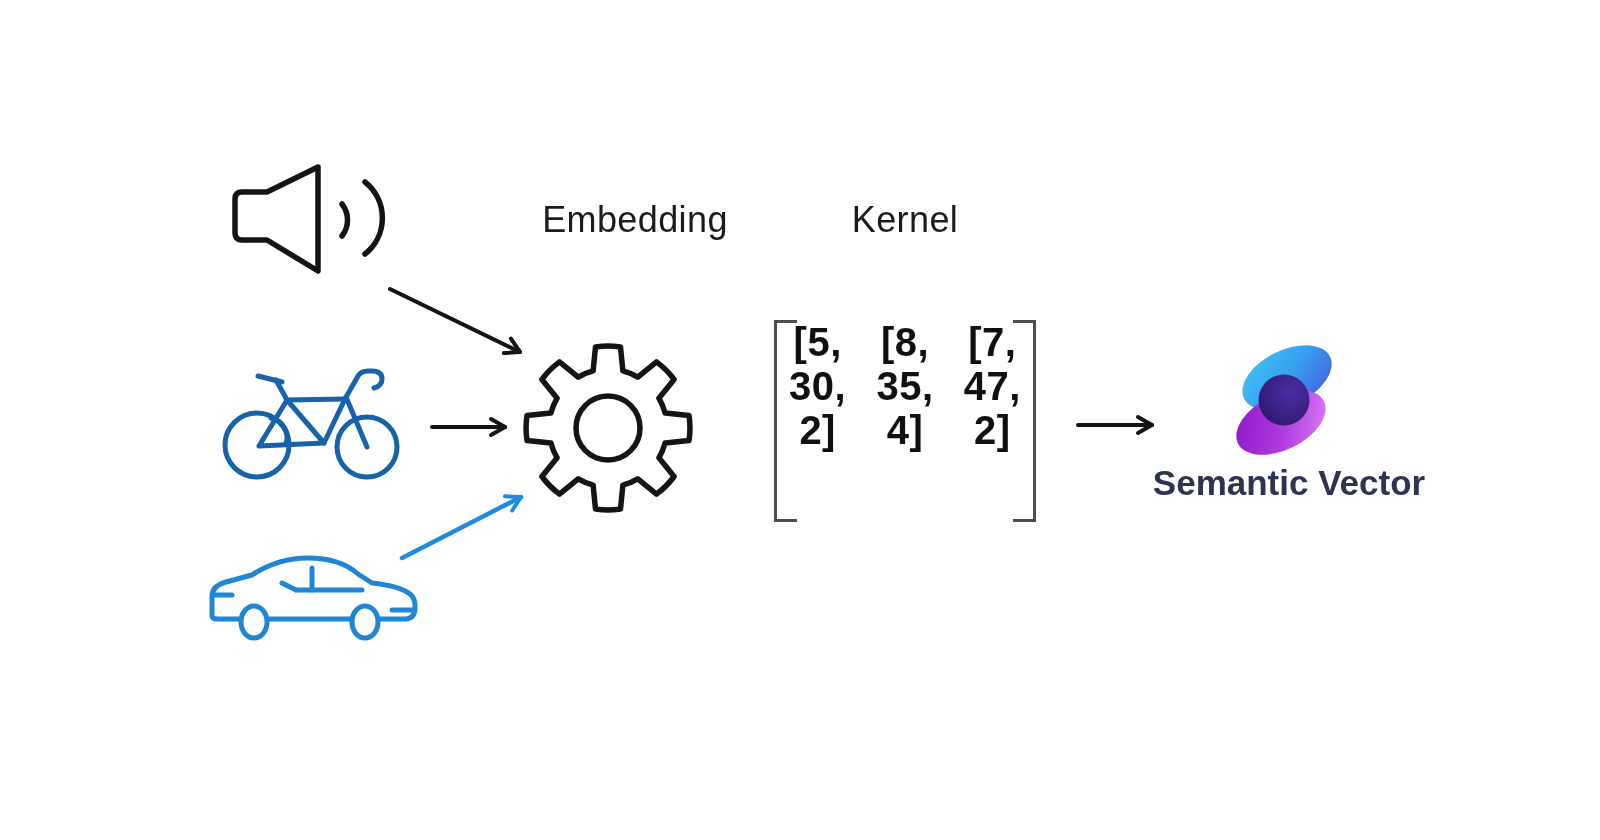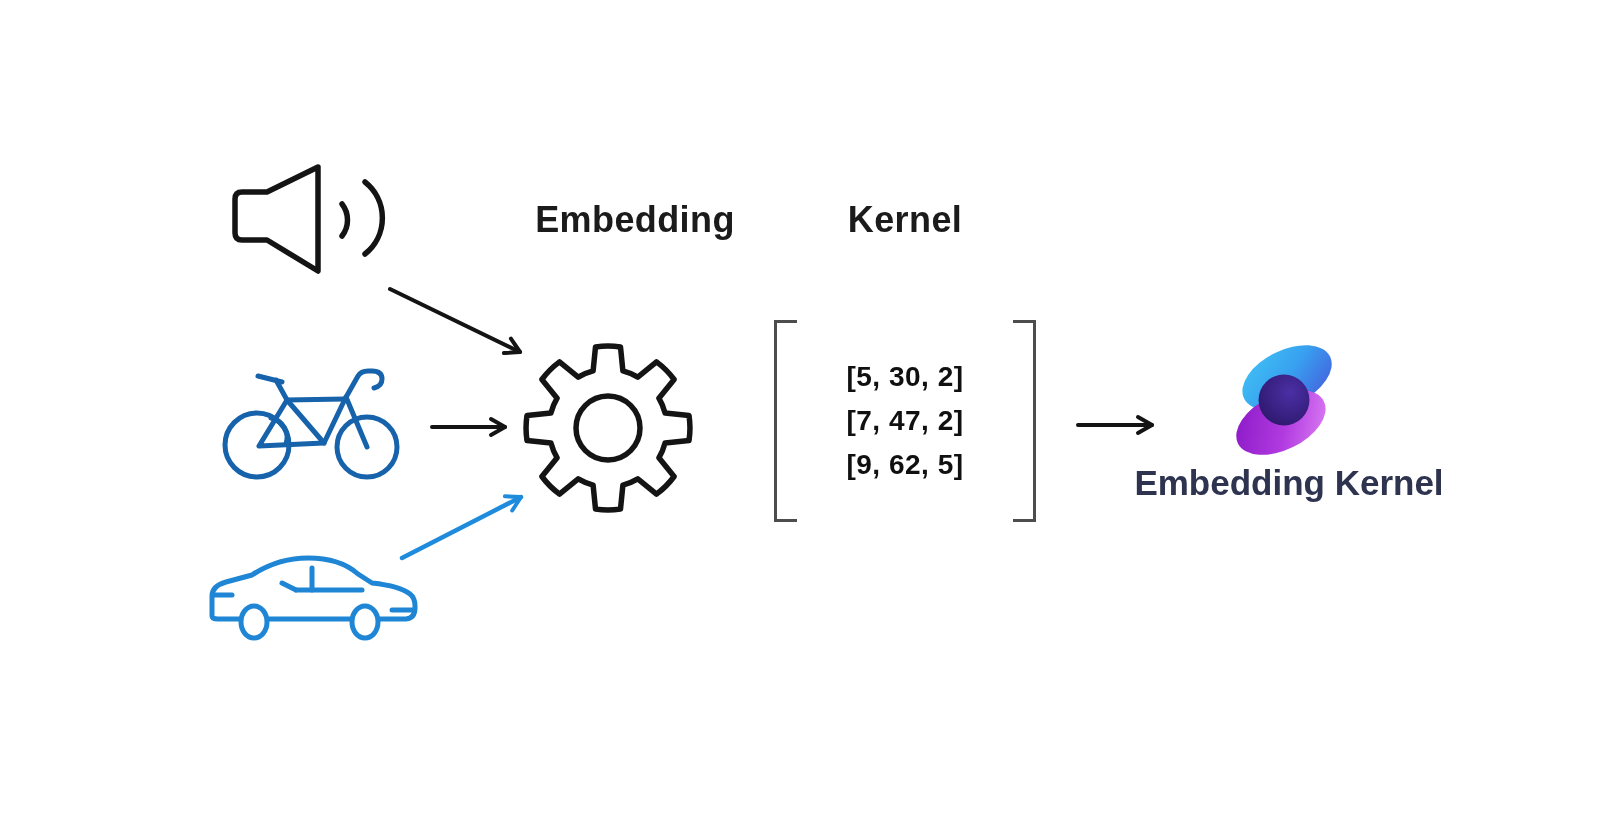--- a/index.html
+++ b/index.html
@@ -2,30 +2,30 @@
 <html><head>
 <meta charset="utf-8">
 <style>
   html,body { margin:0; padding:0; background:#ffffff; }
   .canvas {
     position:relative; width:1600px; height:840px; background:#ffffff;
     font-family:"Liberation Sans", sans-serif; overflow:hidden;
   }
   .abs { position:absolute; }
   .h-label {
-    font-weight:bold; font-size:36px; line-height:43px;
+    font-weight:normal; font-size:36px; line-height:43px;
     color:#1b1b1b; text-align:center; letter-spacing:0.4px;
   }
   .matrix-box { position:absolute; left:774px; top:320px; width:262px; height:202px; }
   .bracket { position:absolute; top:0; bottom:0; width:20px; }
   .bracket-left  { left:0;  border-left:3px solid #4d4d4d;  border-top:3px solid #4d4d4d; border-bottom:3px solid #4d4d4d; }
   .bracket-right { right:0; border-right:3px solid #4d4d4d; border-top:3px solid #4d4d4d; border-bottom:3px solid #4d4d4d; }
   .matrix-rows {
-    position:absolute; inset:0; display:flex; flex-direction:column; justify-content:center;
-    font-weight:bold; font-size:28px; line-height:44px; color:#101010;
+    position:absolute; inset:0; display:flex; flex-direction:row; justify-content:center;
+    font-weight:bold; font-size:40px; line-height:44px; color:#101010;
     text-align:center; letter-spacing:0.5px;
   }
   .sk-label {
     position:absolute; left:1128px; top:463px; width:322px;
     font-weight:bold; font-size:35px; color:#2e3450; text-align:center;
   }
   svg { display:block; }
   .arrow-layer { position:absolute; left:0; top:0; pointer-events:none; }
 </style>
 </head>
@@ -97,22 +97,22 @@
 
   <div class="abs h-label" style="left:755px; top:198px; width:300px;">
     <div>Kernel</div>
   </div>
 
   <div class="matrix-box">
     <div class="bracket bracket-left"></div>
     <div class="bracket bracket-right"></div>
     <div class="matrix-rows">
       <div>[5, 30, 2]</div>
+      <div>[8, 35, 4]</div>
       <div>[7, 47, 2]</div>
-      <div>[9, 62, 5]</div>
     </div>
   </div>
 
   <svg class="abs" style="left:1228px; top:336px;" width="112" height="128" viewBox="0 0 110 124">
     <defs>
       <linearGradient id="skA" x1="0" y1="0" x2="1" y2="1">
         <stop offset="0" stop-color="#40c4f4"></stop>
         <stop offset="0.5" stop-color="#38a0f0"></stop>
         <stop offset="1" stop-color="#4659db"></stop>
       </linearGradient>
@@ -124,15 +124,15 @@
       <radialGradient id="skC" cx="0.62" cy="0.35" r="0.9">
         <stop offset="0" stop-color="#4b2fa5"></stop>
         <stop offset="1" stop-color="#261360"></stop>
       </radialGradient>
     </defs>
     <ellipse cx="58" cy="40" rx="47" ry="27" transform="rotate(-26 58 40)" fill="url(#skA)"></ellipse>
     <ellipse cx="52" cy="84" rx="47" ry="27" transform="rotate(-26 52 84)" fill="url(#skB)"></ellipse>
     <circle cx="55" cy="62" r="25" fill="url(#skC)"></circle>
   </svg>
 
-  <div class="sk-label">Embedding Kernel</div>
+  <div class="sk-label">Semantic Vector</div>
 
 </div>
 
 </body></html>

